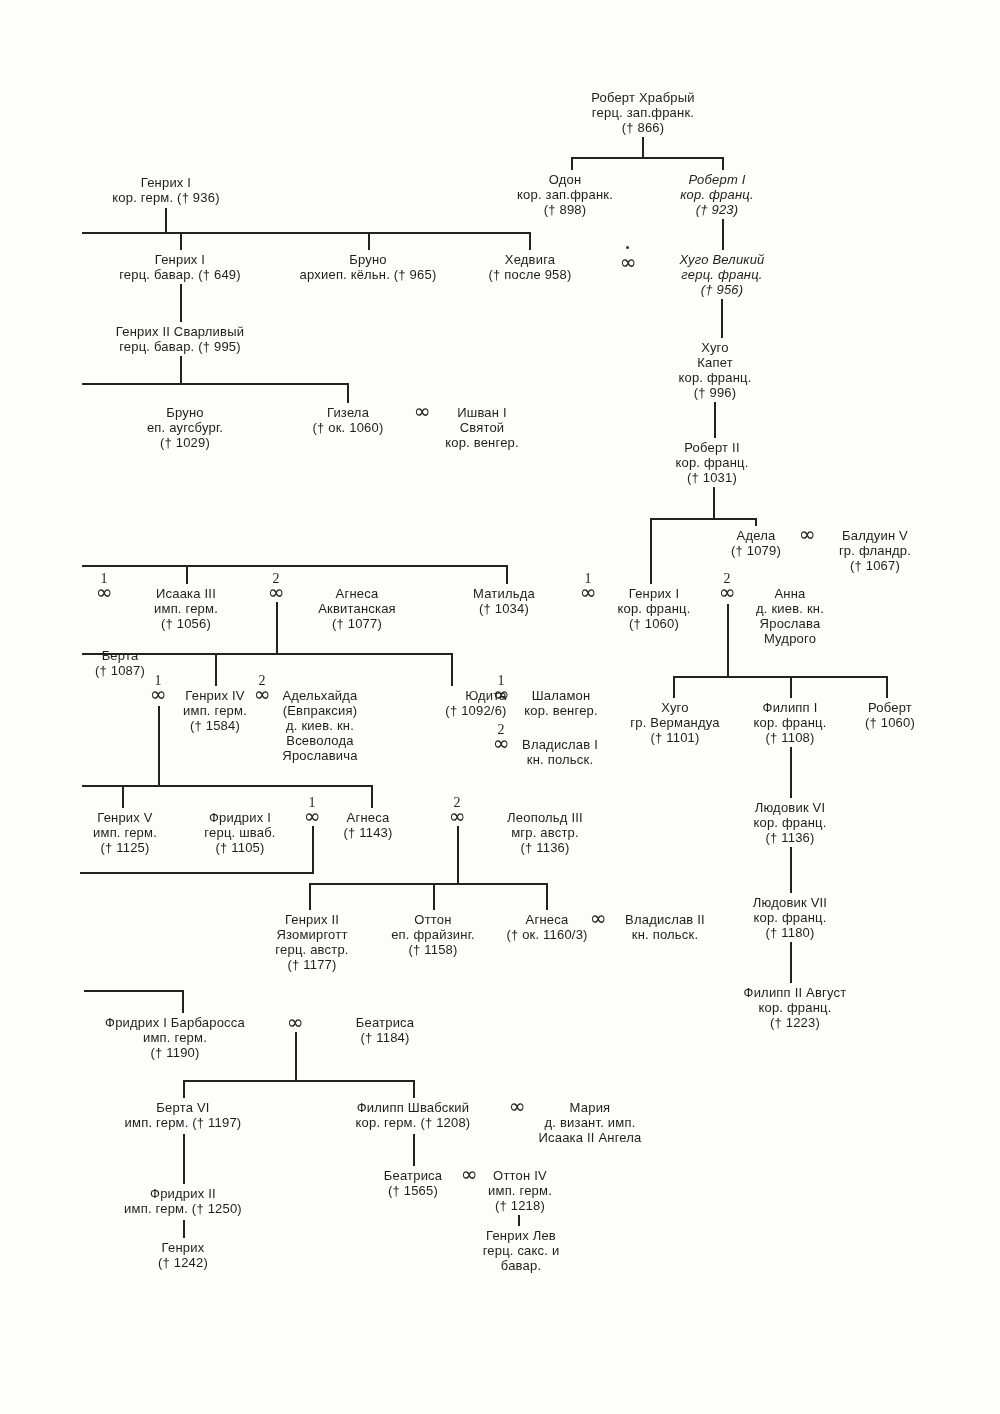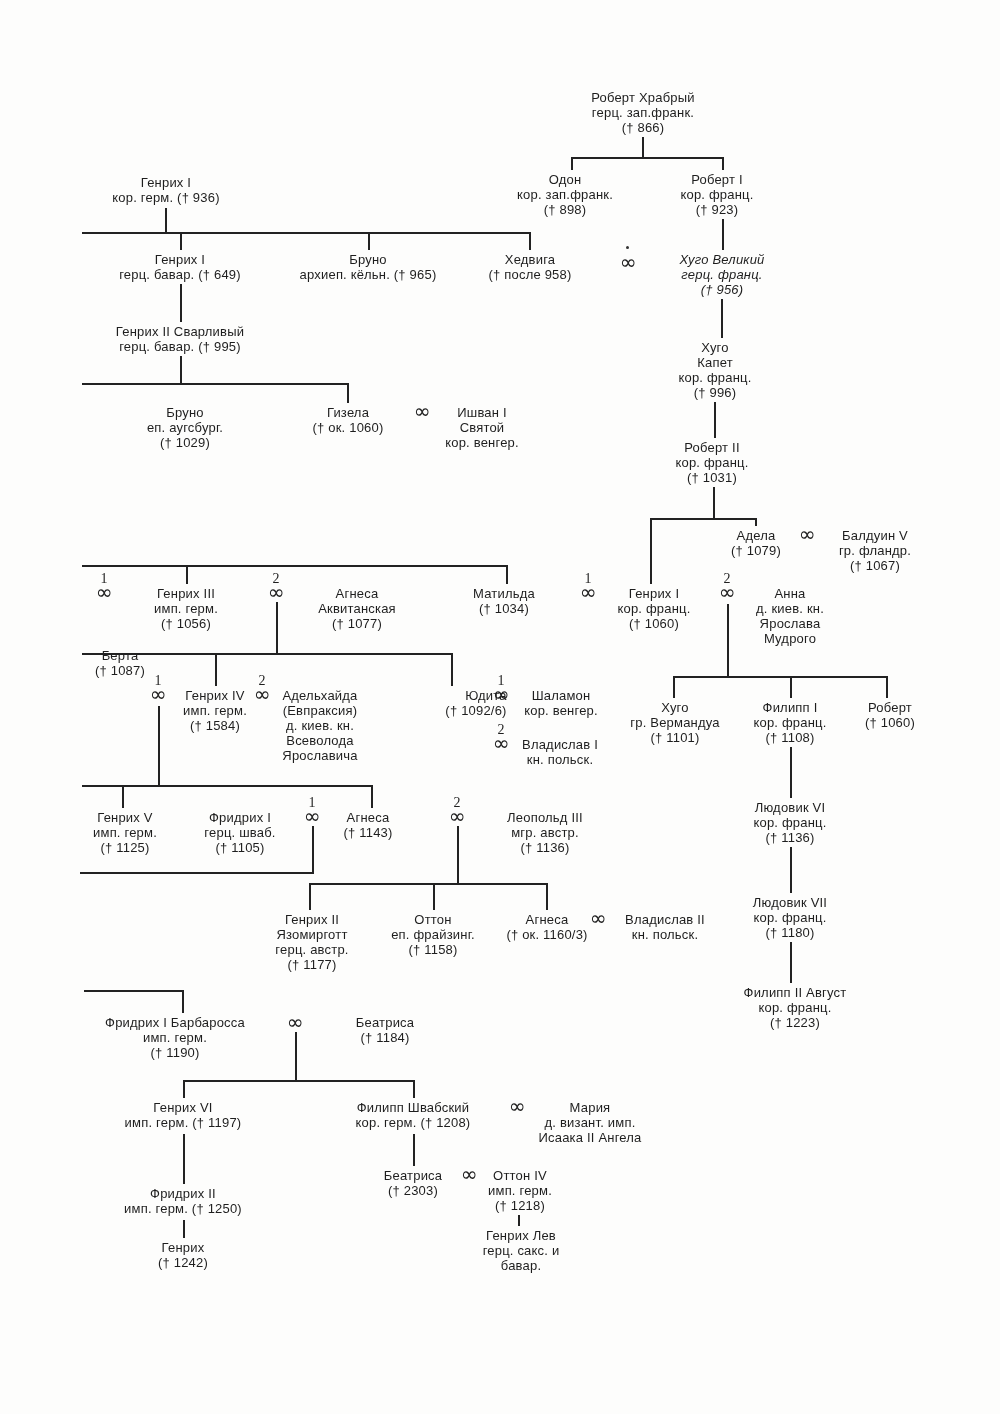--- a/index.html
+++ b/index.html
@@ -22,21 +22,21 @@
     <div class="person" style="left: 643px; top: 90px;">
       <div>Роберт Храбрый</div>
       <div>герц. зап.франк.</div>
       <div>(† 866)</div>
     </div>
     <div class="person" style="left: 565px; top: 172px;">
       <div>Одон</div>
       <div>кор. зап.франк.</div>
       <div>(† 898)</div>
     </div>
-    <div class="person" style="left: 717px; top: 172px;">
+    <div class="person" style="left: 717px; top: 172px; font-style: italic;">
       <div>Роберт I</div>
       <div>кор. франц.</div>
       <div>(† 923)</div>
     </div>
     <div class="person" style="left: 166px; top: 175px;">
       <div>Генрих I</div>
       <div>кор. герм. († 936)</div>
     </div>
     <div class="person" style="left: 180px; top: 252px;">
       <div>Генрих I</div>
@@ -87,21 +87,21 @@
     <div class="person" style="left: 756px; top: 528px;">
       <div>Адела</div>
       <div>(† 1079)</div>
     </div>
     <div class="person" style="left: 875px; top: 528px;">
       <div>Балдуин V</div>
       <div>гр. фландр.</div>
       <div>(† 1067)</div>
     </div>
     <div class="person" style="left: 186px; top: 586px;">
-      <div>Генрих III</div>
+      <div>Исаака III</div>
       <div>имп. герм.</div>
       <div>(† 1056)</div>
     </div>
     <div class="person" style="left: 357px; top: 586px;">
       <div>Агнеса</div>
       <div>Аквитанская</div>
       <div>(† 1077)</div>
     </div>
     <div class="person" style="left: 504px; top: 586px;">
       <div>Матильда</div>
@@ -216,35 +216,35 @@
     <div class="person" style="left: 175px; top: 1015px;">
       <div>Фридрих I Барбаросса</div>
       <div>имп. герм.</div>
       <div>(† 1190)</div>
     </div>
     <div class="person" style="left: 385px; top: 1015px;">
       <div>Беатриса</div>
       <div>(† 1184)</div>
     </div>
     <div class="person" style="left: 183px; top: 1100px;">
-      <div>Генрих VI</div>
+      <div>Берта VI</div>
       <div>имп. герм. († 1197)</div>
     </div>
     <div class="person" style="left: 413px; top: 1100px;">
       <div>Филипп Швабский</div>
       <div>кор. герм. († 1208)</div>
     </div>
     <div class="person" style="left: 590px; top: 1100px;">
       <div>Мария</div>
       <div>д. визант. имп.</div>
       <div>Исаака II Ангела</div>
     </div>
     <div class="person" style="left: 413px; top: 1168px;">
       <div>Беатриса</div>
-      <div>(† 2303)</div>
+      <div>(† 1565)</div>
     </div>
     <div class="person" style="left: 520px; top: 1168px;">
       <div>Оттон IV</div>
       <div>имп. герм.</div>
       <div>(† 1218)</div>
     </div>
     <div class="person" style="left: 183px; top: 1186px;">
       <div>Фридрих II</div>
       <div>имп. герм. († 1250)</div>
     </div>

